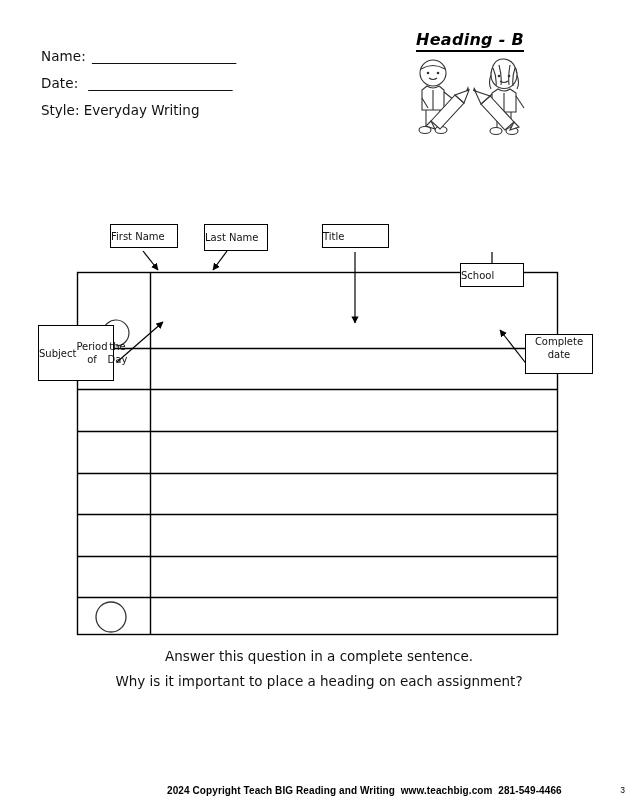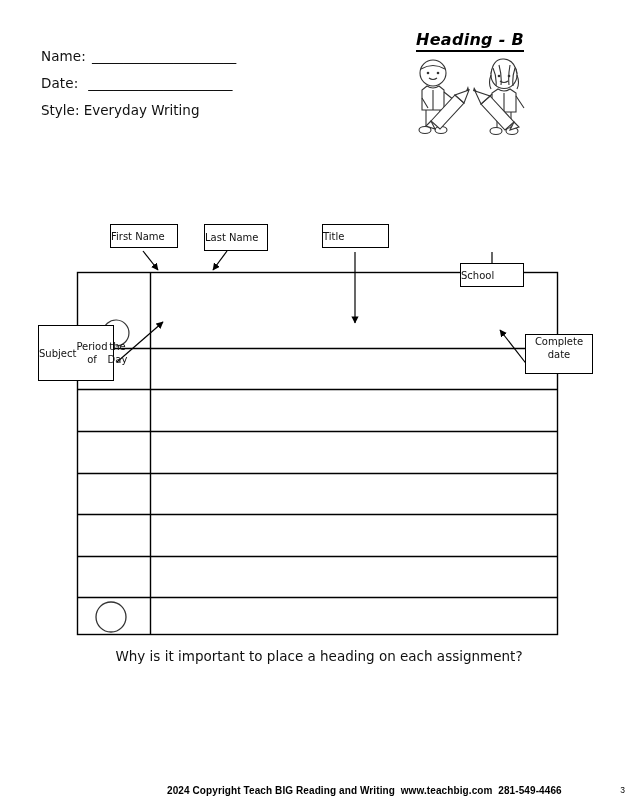--- a/index.html
+++ b/index.html
@@ -280,20 +280,21 @@
     <span>Subject</span>
     <span>Period of</span>
     <span>the Day</span>
   </div>
   <div class="callout" id="callout-date">
     <span>Complete</span>
     <span>date</span>
   </div>
 
   <div class="question-block">
+    <div class="q-line">Answer this question in a complete sentence.</div>
     <div class="q-line">Why is it important to place a heading on each assignment?</div>
   </div>
 
   <div class="footer">
     <span class="footer-text">2024 Copyright Teach BIG Reading and Writing  www.teachbig.com  281-549-4466</span>
     <span class="footer-page">3</span>
   </div>
 
 </div>
 

